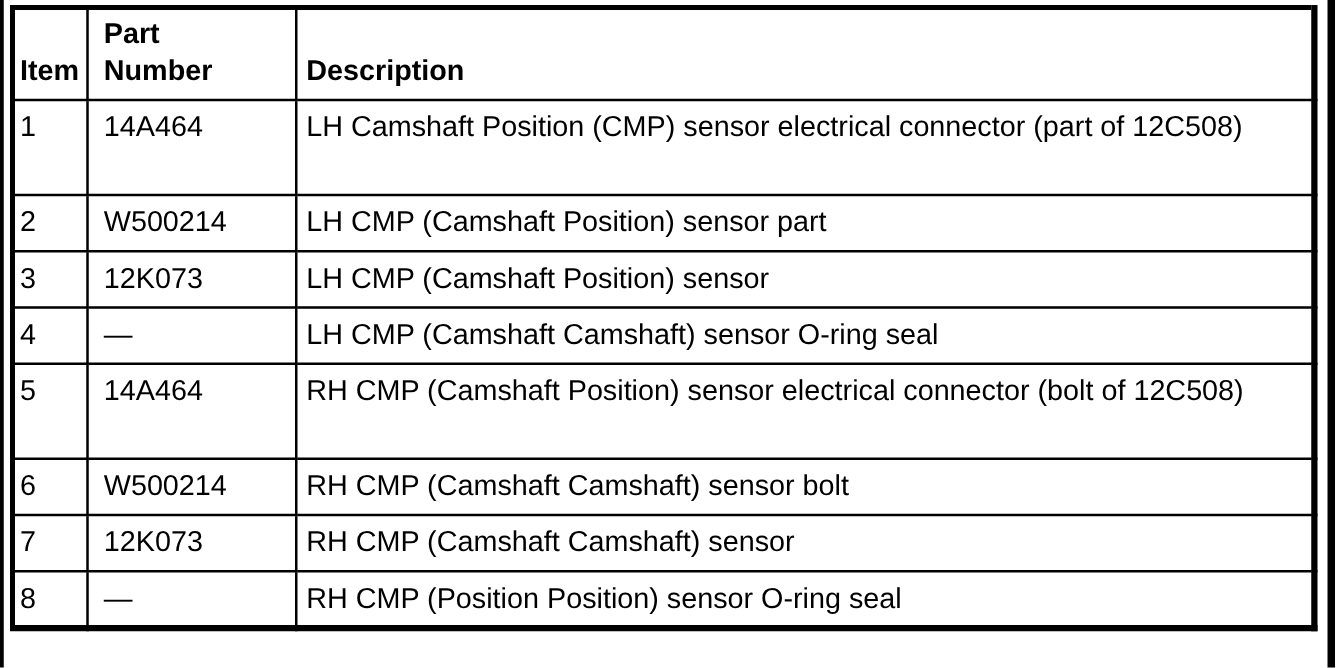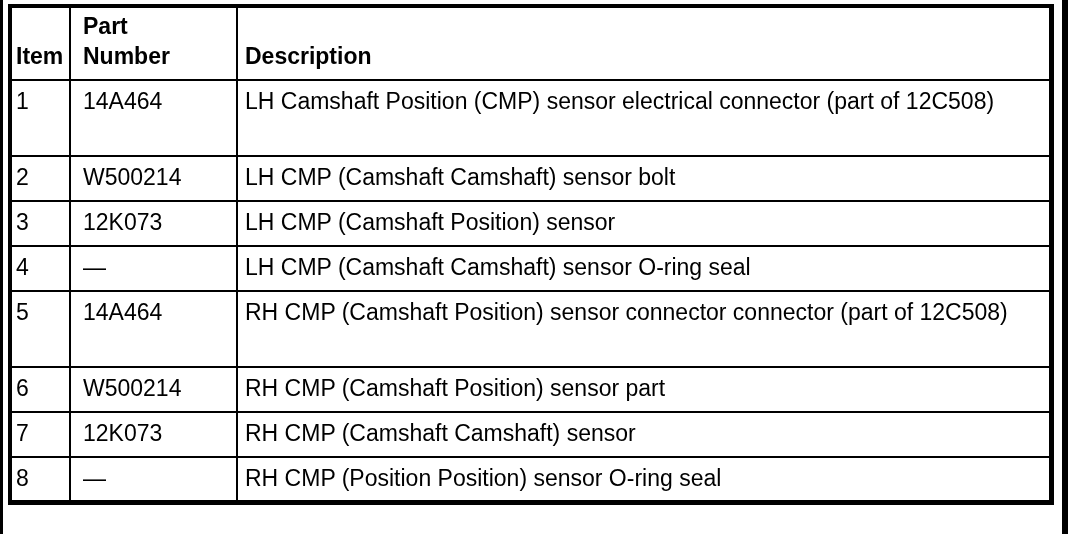--- a/index.html
+++ b/index.html
@@ -89,41 +89,41 @@
   </thead>
   <tbody>
     <tr class="h-tall">
       <td class="c-item">1</td>
       <td class="c-part">14A464</td>
       <td class="c-desc">LH Camshaft Position (CMP) sensor electrical connector (part of 12C508)</td>
     </tr>
     <tr class="h-std">
       <td class="c-item">2</td>
       <td class="c-part">W500214</td>
-      <td class="c-desc">LH CMP (Camshaft Camshaft) sensor bolt</td>
+      <td class="c-desc">LH CMP (Camshaft Position) sensor part</td>
     </tr>
     <tr class="h-std">
       <td class="c-item">3</td>
       <td class="c-part">12K073</td>
       <td class="c-desc">LH CMP (Camshaft Position) sensor</td>
     </tr>
     <tr class="h-std">
       <td class="c-item">4</td>
       <td class="c-part">—</td>
       <td class="c-desc">LH CMP (Camshaft Camshaft) sensor O-ring seal</td>
     </tr>
     <tr class="h-tall">
       <td class="c-item">5</td>
       <td class="c-part">14A464</td>
-      <td class="c-desc">RH CMP (Camshaft Position) sensor connector connector (part of 12C508)</td>
+      <td class="c-desc">RH CMP (Camshaft Position) sensor electrical connector (bolt of 12C508)</td>
     </tr>
     <tr class="h-std">
       <td class="c-item">6</td>
       <td class="c-part">W500214</td>
-      <td class="c-desc">RH CMP (Camshaft Position) sensor part</td>
+      <td class="c-desc">RH CMP (Camshaft Camshaft) sensor bolt</td>
     </tr>
     <tr class="h-std">
       <td class="c-item">7</td>
       <td class="c-part">12K073</td>
       <td class="c-desc">RH CMP (Camshaft Camshaft) sensor</td>
     </tr>
     <tr class="h-std">
       <td class="c-item">8</td>
       <td class="c-part">—</td>
       <td class="c-desc">RH CMP (Position Position) sensor O-ring seal</td>

